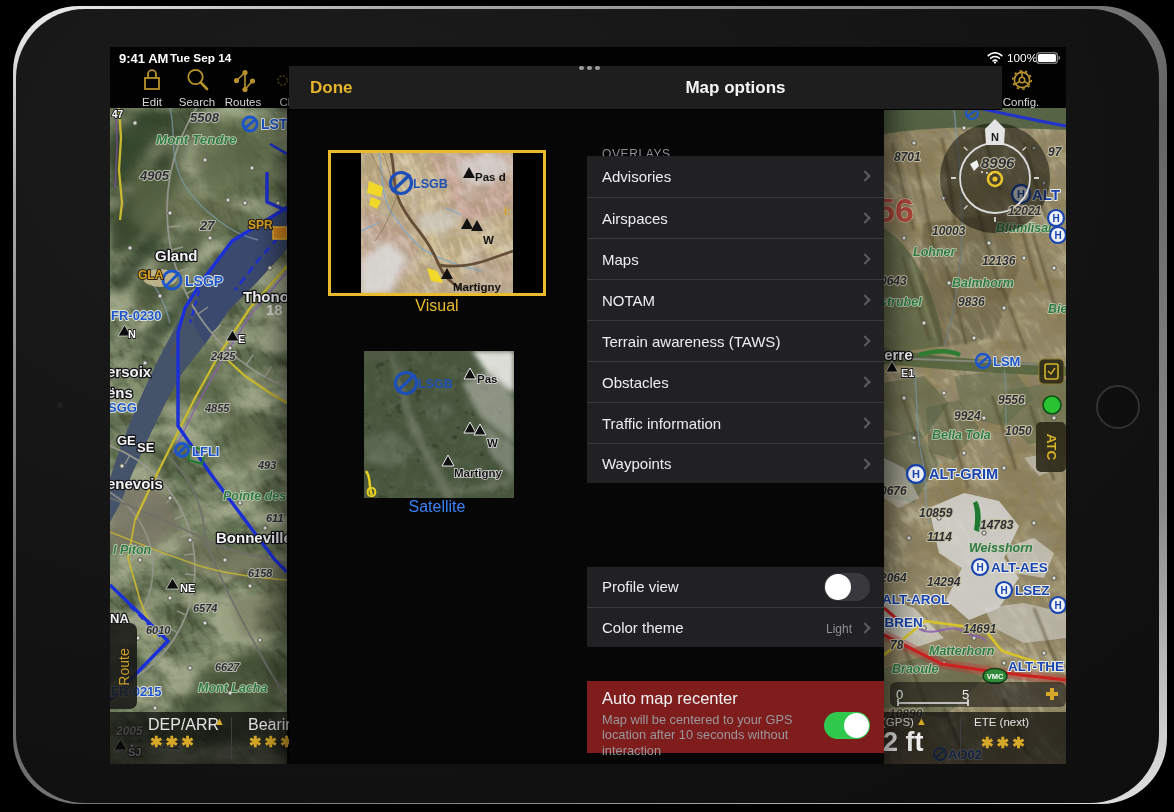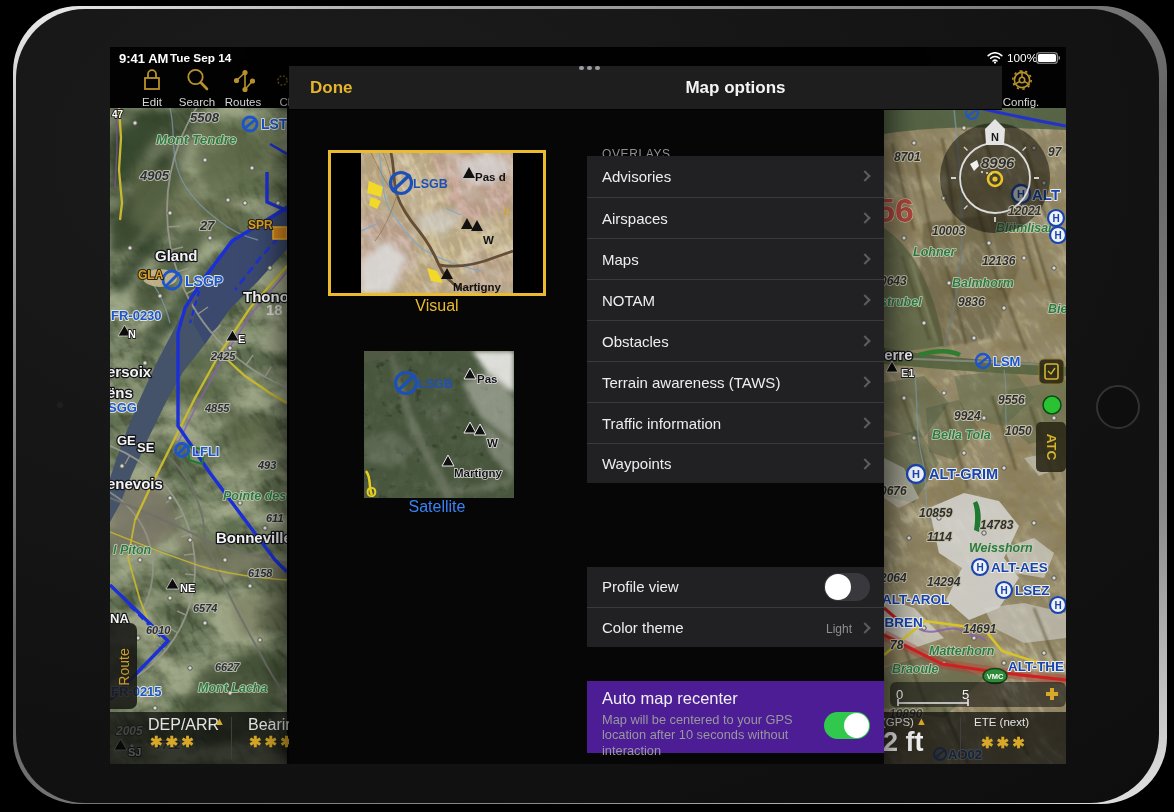--- a/index.html
+++ b/index.html
@@ -22,21 +22,21 @@
 #mh{left:0;top:0;width:713px;height:44px;background:#1e1e1f;border-bottom:1px solid #000}
 #done{left:21px;top:12px;color:#e7b42a;font-size:17px;font-weight:700}
 #mtitle{left:298px;top:12px;width:297px;text-align:center;color:#f4f4f4;font-size:17px;font-weight:700}
 #ovl{left:313px;top:81px;color:#8f8f96;font-size:12px;letter-spacing:.6px}
 #list{left:298px;top:90px;width:297px}
 .r{position:relative;height:41px;background:#212124;color:#ededf0;font-size:15px;line-height:41px;padding-left:15px}
 .r+.r{border-top:1px solid #3a3a3d}
 .chev{position:absolute;right:15px;top:16px;width:8px;height:8px;border-top:2.2px solid #5c5c61;border-right:2.2px solid #5c5c61;transform:rotate(45deg)}
 #sec2{left:298px;top:501px;width:297px}
 #sec2 .r{height:40px;line-height:40px}
-#sec3{left:298px;top:615px;width:297px;height:72px;background:#4c1d95}
+#sec3{left:298px;top:615px;width:297px;height:72px;background:#7f1d1d}
 #sec3 .ti{left:15px;top:8px;color:#f0f0f2;font-size:16.5px}
 #sec3 .su{left:15px;top:31px;color:#98989d;font-size:12.8px;line-height:15.4px;width:202px}
 .tog{position:absolute;width:46px;height:28px;border-radius:14px}
 .off{background:#39393d;right:14px;top:6px}
 .off i{position:absolute;left:1px;top:1px;width:26px;height:26px;border-radius:50%;background:#fff}
 .on{background:#30c94e;right:14px;top:31px;height:27px}
 .on i{position:absolute;right:1px;top:1px;width:25px;height:25px;border-radius:50%;background:#fff}
 .lt{position:absolute;right:32px;top:13px;color:#8e8e93;font-size:12px;line-height:16px}
 #th1{left:39px;top:84px;width:218px;height:146px;border:3px solid #e9bb2d;background:#000}
 #th1l{left:39px;top:231px;width:218px;text-align:center;color:#e9bb2d;font-size:16px}
@@ -676,22 +676,22 @@
 <text x="2" y="146" style="font:700 14px Liberation Sans,sans-serif" fill="#e8d020">O</text>
 </svg>
       </div>
     <div class="a" id="th2l">Satellite</div>
     <div class="a" id="ovl">OVERLAYS</div>
     <div class="a" id="list">
       <div class="r">Advisories<span class="chev"></span></div>
       <div class="r">Airspaces<span class="chev"></span></div>
       <div class="r">Maps<span class="chev"></span></div>
       <div class="r">NOTAM<span class="chev"></span></div>
+      <div class="r">Terrain awareness (TAWS)<span class="chev"></span></div>
       <div class="r">Obstacles<span class="chev"></span></div>
-      <div class="r">Terrain awareness (TAWS)<span class="chev"></span></div>
       <div class="r">Traffic information<span class="chev"></span></div>
       <div class="r" style="height:40px;line-height:40px">Waypoints<span class="chev"></span></div>
     </div>
     <div class="a" id="sec2">
       <div class="r">Profile view<span class="tog off">
             <i></i>
           </span></div>
       <div class="r">Color theme<span class="lt">Light</span><span class="chev" style="top:16px"></span></div>
     </div>
     <div class="a" id="sec3">

